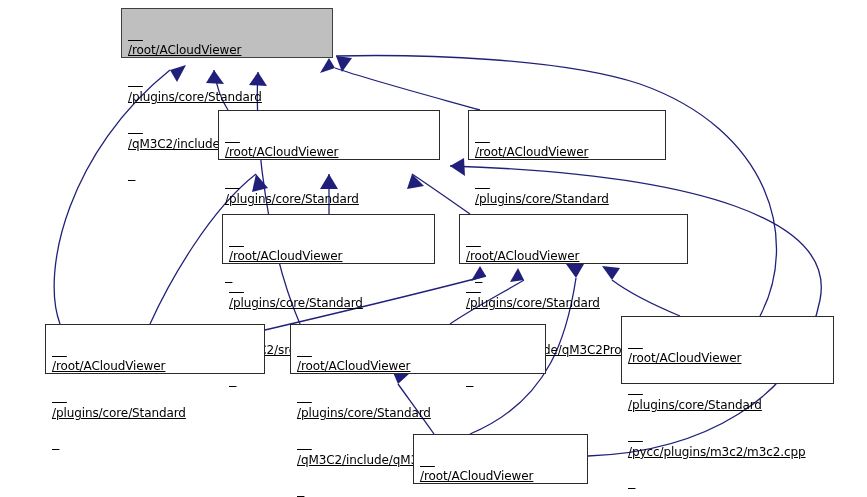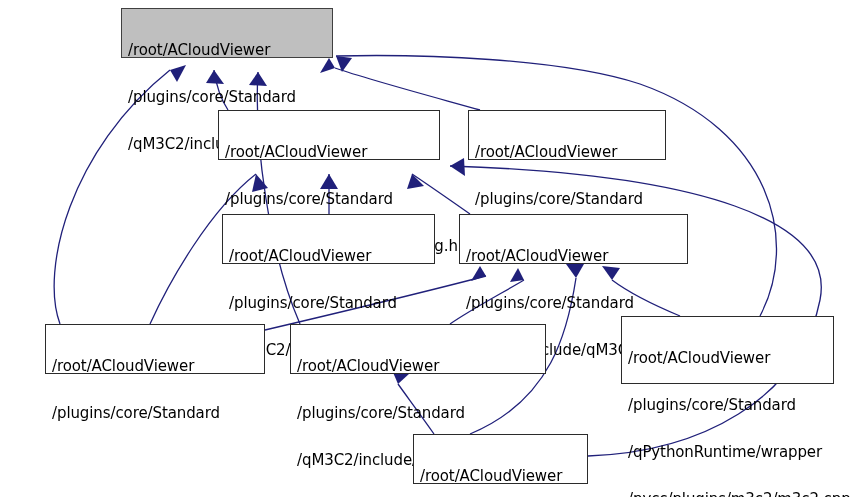--- a/index.html
+++ b/index.html
@@ -21,25 +21,26 @@
     top: 0;
     width: 867px;
     height: 497px;
   }
   .node {
     position: absolute;
     box-sizing: border-box;
     border: 1px solid #2b2b2b;
     background: #ffffff;
     color: #000000;
-    font-size: 15px;
+    font-size: 12px;
     line-height: 15.6px;
     padding: 3px 5px 2px 6px;
     white-space: pre;
     letter-spacing: -0.1px;
+    text-decoration: underline;
   }
   .node.root {
     background: #bfbfbf;
     border: 1px solid #404040;
   }
   .node-line {
     display: block;
   }
 </style>
 </head>
@@ -133,21 +134,20 @@
 
   <div class="node" style="left:290px; top:324px; width:256px; height:50px;">
     <span class="node-line">/root/ACloudViewer</span>
     <span class="node-line">/plugins/core/Standard</span>
     <span class="node-line">/qM3C2/include/qM3C2Commands.h</span>
   </div>
 
   <div class="node" style="left:621px; top:316px; width:213px; height:68px;">
     <span class="node-line">/root/ACloudViewer</span>
     <span class="node-line">/plugins/core/Standard</span>
-    <span class="node-line">/qPythonRuntime/wrapper</span>
     <span class="node-line">/pycc/plugins/m3c2/m3c2.cpp</span>
   </div>
 
   <div class="node" style="left:413px; top:434px; width:175px; height:50px;">
     <span class="node-line">/root/ACloudViewer</span>
     
     
   </div>
 
 </div>

